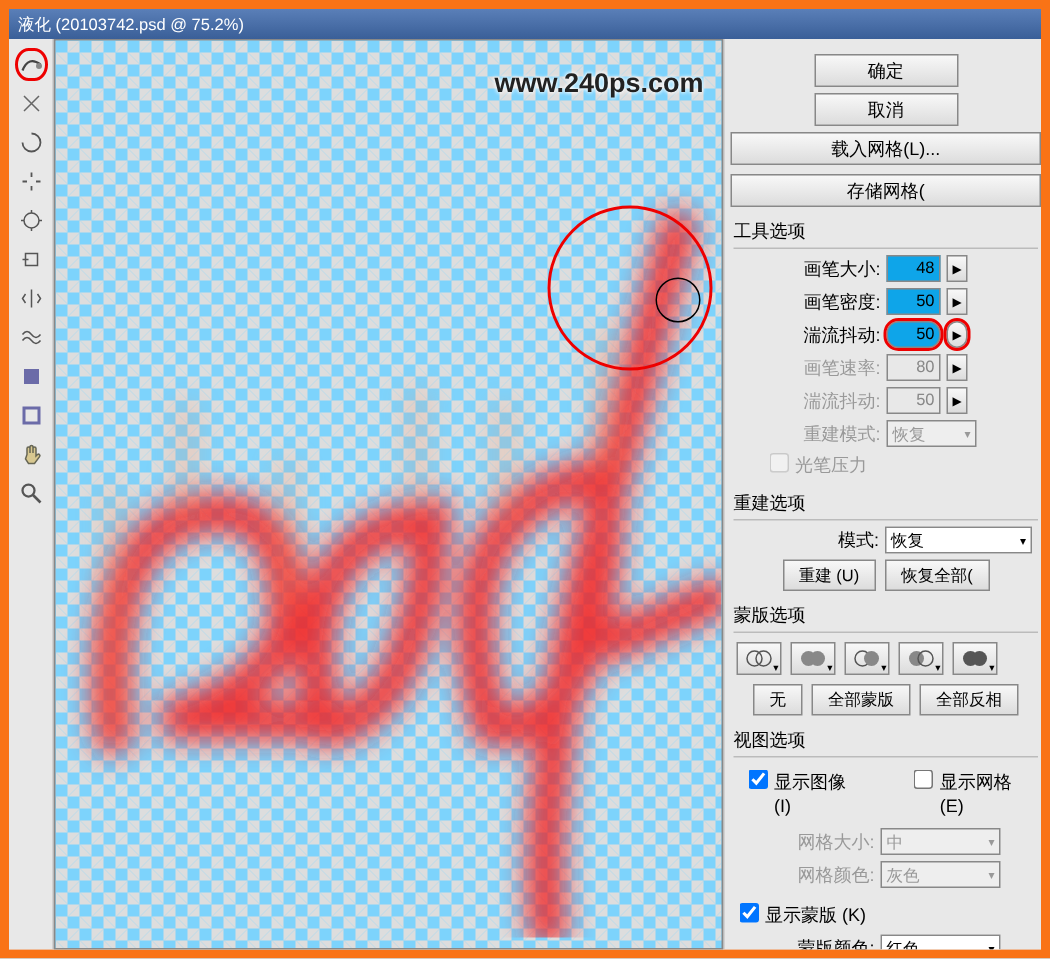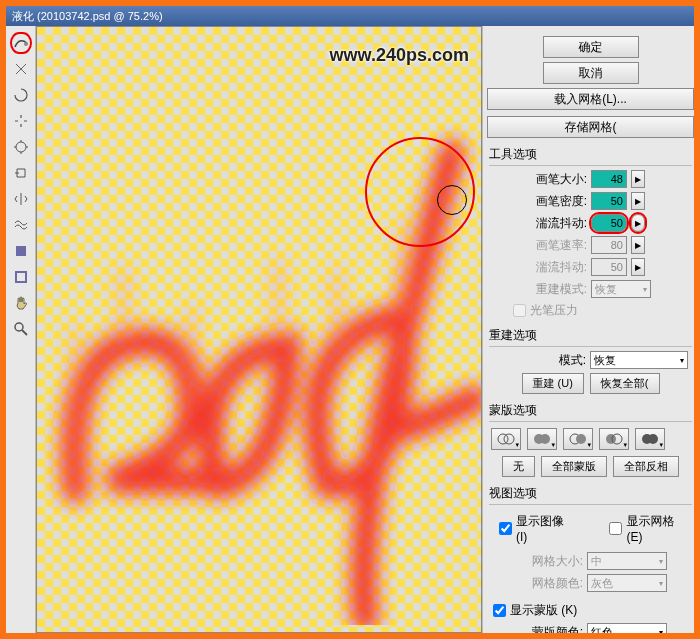--- a/index.html
+++ b/index.html
@@ -3,44 +3,44 @@
 <meta charset="utf-8">
 <style>
 * { box-sizing: border-box; margin: 0; padding: 0; font-family: "Microsoft YaHei", Arial, sans-serif; }
 body { width: 700px; height: 639px; background: #fff; overflow: hidden; }
 .window { width: 700px; height: 639px; border: 6px solid #f97316; background: #e8e8e8; display: flex; flex-direction: column; }
 .titlebar { height: 20px; background: linear-gradient(#5a7fb8, #3a5f98); color: #fff; font-size: 11px; padding: 3px 6px; display: flex; align-items: center; }
 .body { display: flex; flex: 1; overflow: hidden; }
 .toolbar { width: 30px; background: #e8e8e8; border-right: 1px solid #bbb; display: flex; flex-direction: column; padding-top: 6px; gap: 4px; align-items: center; }
 .tool { width: 22px; height: 22px; display: flex; align-items: center; justify-content: center; border: 1px solid transparent; }
 .tool.annot { border: 2px solid #e00; border-radius: 50% / 60%; }
-.canvas-area { flex: 1; position: relative; background: #fde047; border: 1px solid #888; overflow: hidden; }
+.canvas-area { flex: 1; position: relative; background: #7dd3fc; border: 1px solid #888; overflow: hidden; }
 .checker { position: absolute; inset: 0; background-image:
   linear-gradient(45deg, #ddd 25%, transparent 25%),
   linear-gradient(-45deg, #ddd 25%, transparent 25%),
   linear-gradient(45deg, transparent 75%, #ddd 75%),
   linear-gradient(-45deg, transparent 75%, #ddd 75%);
   background-size: 16px 16px;
   background-position: 0 0, 0 8px, 8px -8px, -8px 0px; }
 .watermark { position: absolute; top: 18px; right: 12px; color: #222; font-weight: bold; font-family: Verdana, sans-serif; font-size: 18px; text-shadow: 0 0 3px #fff, 0 0 3px #fff; }
 .wm2 { position: absolute; right: 8px; bottom: 6px; font-size: 18px; font-family: Arial Black, Arial; color: rgba(80,120,80,0.4); }
 .cursor-ring { position: absolute; width: 30px; height: 30px; border: 1px solid #000; border-radius: 50%; }
 .red-ring { position: absolute; border: 2px solid #e00; border-radius: 50%; }
 .panel { width: 212px; background: #e8e8e8; border-left: 1px solid #bbb; font-size: 12px; padding: 6px 0 0 4px; overflow: hidden; }
 .btnrow { display: flex; gap: 10px; justify-content: center; margin: 4px 0; }
 .btn { min-width: 78px; height: 22px; background: linear-gradient(#f8f8f8,#dcdcdc); border: 1px solid #888; font-size: 12px; display: flex; align-items: center; justify-content: center; }
 .btn.wide { min-width: 96px; }
 .group-title { font-size: 12px; color: #000; border-bottom: 1px solid #bbb; margin: 8px 2px 4px 2px; padding-bottom: 2px; }
 .row { display: flex; align-items: center; margin: 4px 6px 4px 40px; gap: 4px; font-size: 12px; }
 .row label { width: 60px; text-align: right; }
-.numbox { width: 36px; height: 18px; border: 1px solid #888; background: #14b8a6; font-size: 11px; padding: 0 3px; display: flex; align-items: center; justify-content: flex-end; }
+.numbox { width: 36px; height: 18px; border: 1px solid #888; background: #0ea5e9; font-size: 11px; padding: 0 3px; display: flex; align-items: center; justify-content: flex-end; }
 .numbox.ro { background: #e8e8e8; color: #888; }
 .arrow { width: 14px; height: 18px; border: 1px solid #888; background: linear-gradient(#f8f8f8,#dcdcdc); display:flex; align-items:center; justify-content:center; font-size:8px; }
 .row.annot .numbox, .row.annot .arrow { outline: 2px solid #e00; border-radius: 8px; }
-.chk { display: flex; align-items: center; gap: 4px; margin: 4px 6px; font-size: 12px; }
+.chk { display: flex; gap: 4px; margin: 4px 6px; font-size: 12px; }
 .chk input { width: 13px; height:13px; }
 .field { width: 80px; height: 18px; border: 1px solid #888; background: #fff; display:flex; align-items:center; justify-content:space-between; padding: 0 3px; font-size: 11px; }
 .field.dis { background: #eee; color: #999; }
 .field .tri { font-size: 8px; }
 .maskrow { display: flex; align-items: center; gap: 6px; margin: 6px 4px; }
 .maskbtn { width: 30px; height: 22px; border: 1px solid #888; background: linear-gradient(#f8f8f8,#dcdcdc); display:flex; align-items:center; justify-content:center; position:relative; }
 .maskbtn::after { content:"▾"; font-size:7px; position:absolute; right:1px; bottom:0; }
 .small-row { display:flex; align-items:center; justify-content:center; gap:6px; margin:4px 2px; }
 .small-btn { padding: 2px 10px; background: linear-gradient(#f8f8f8,#dcdcdc); border: 1px solid #888; font-size: 11px; }
 .disabled { color:#999; }

